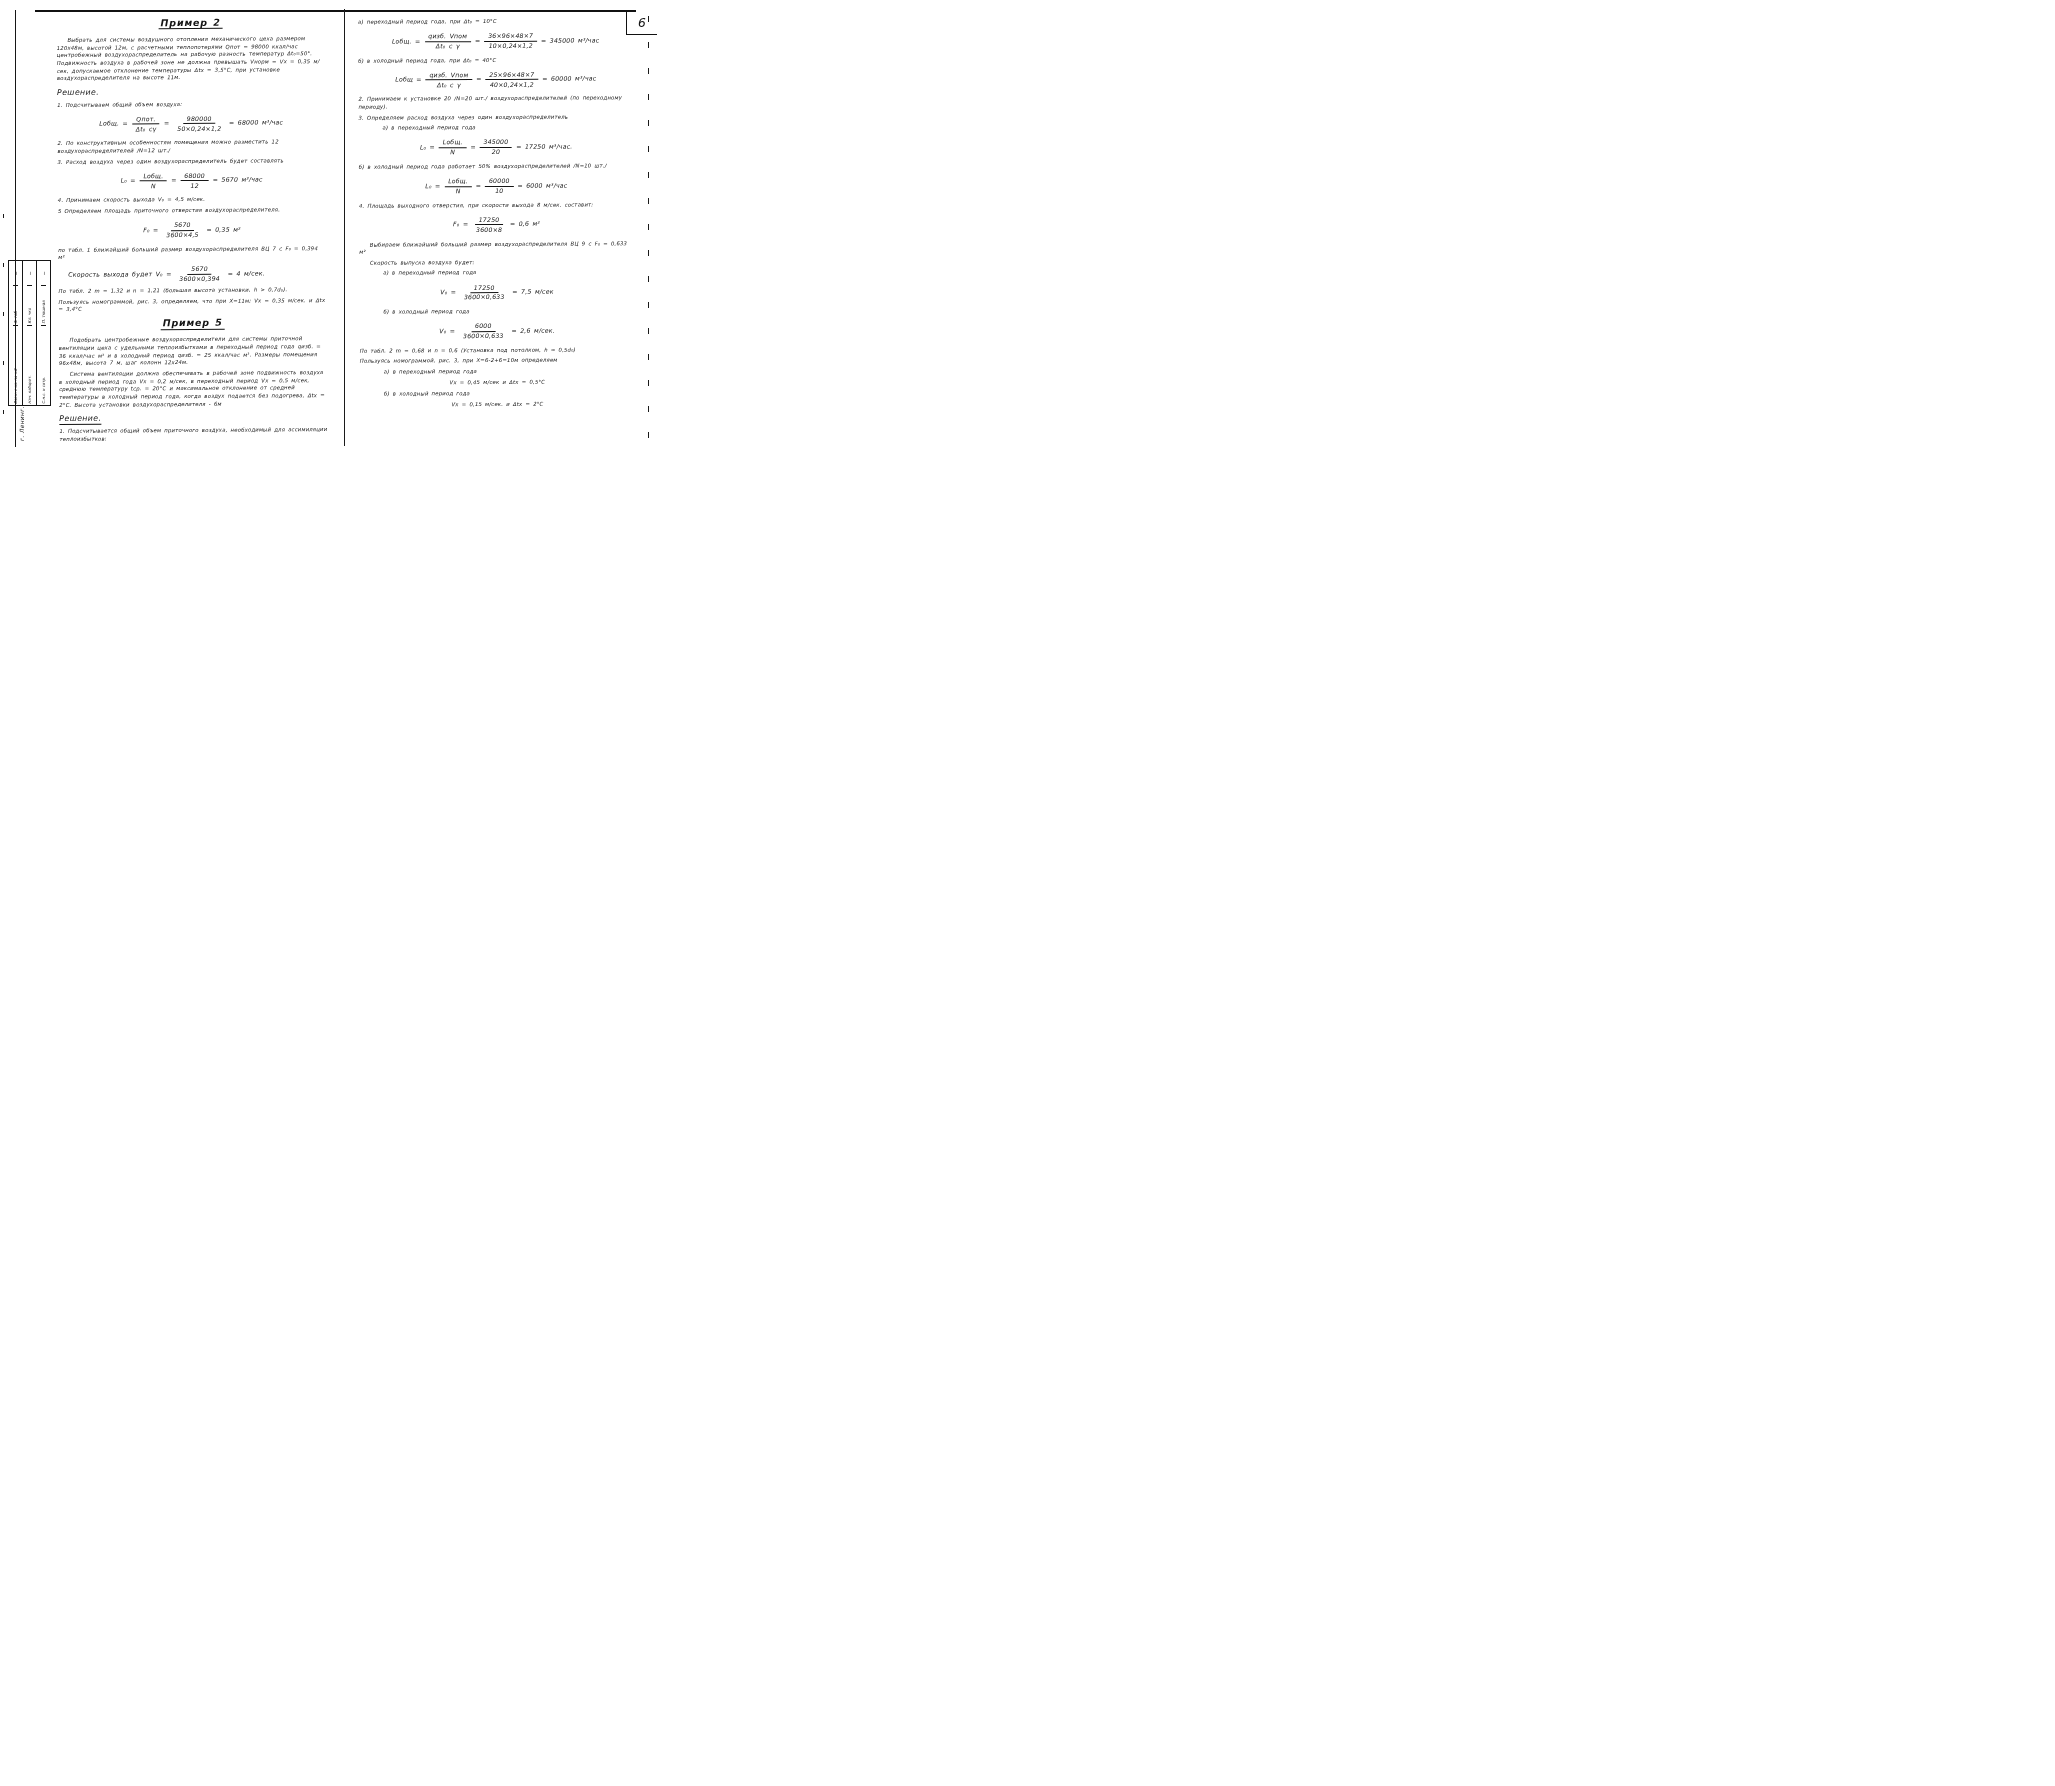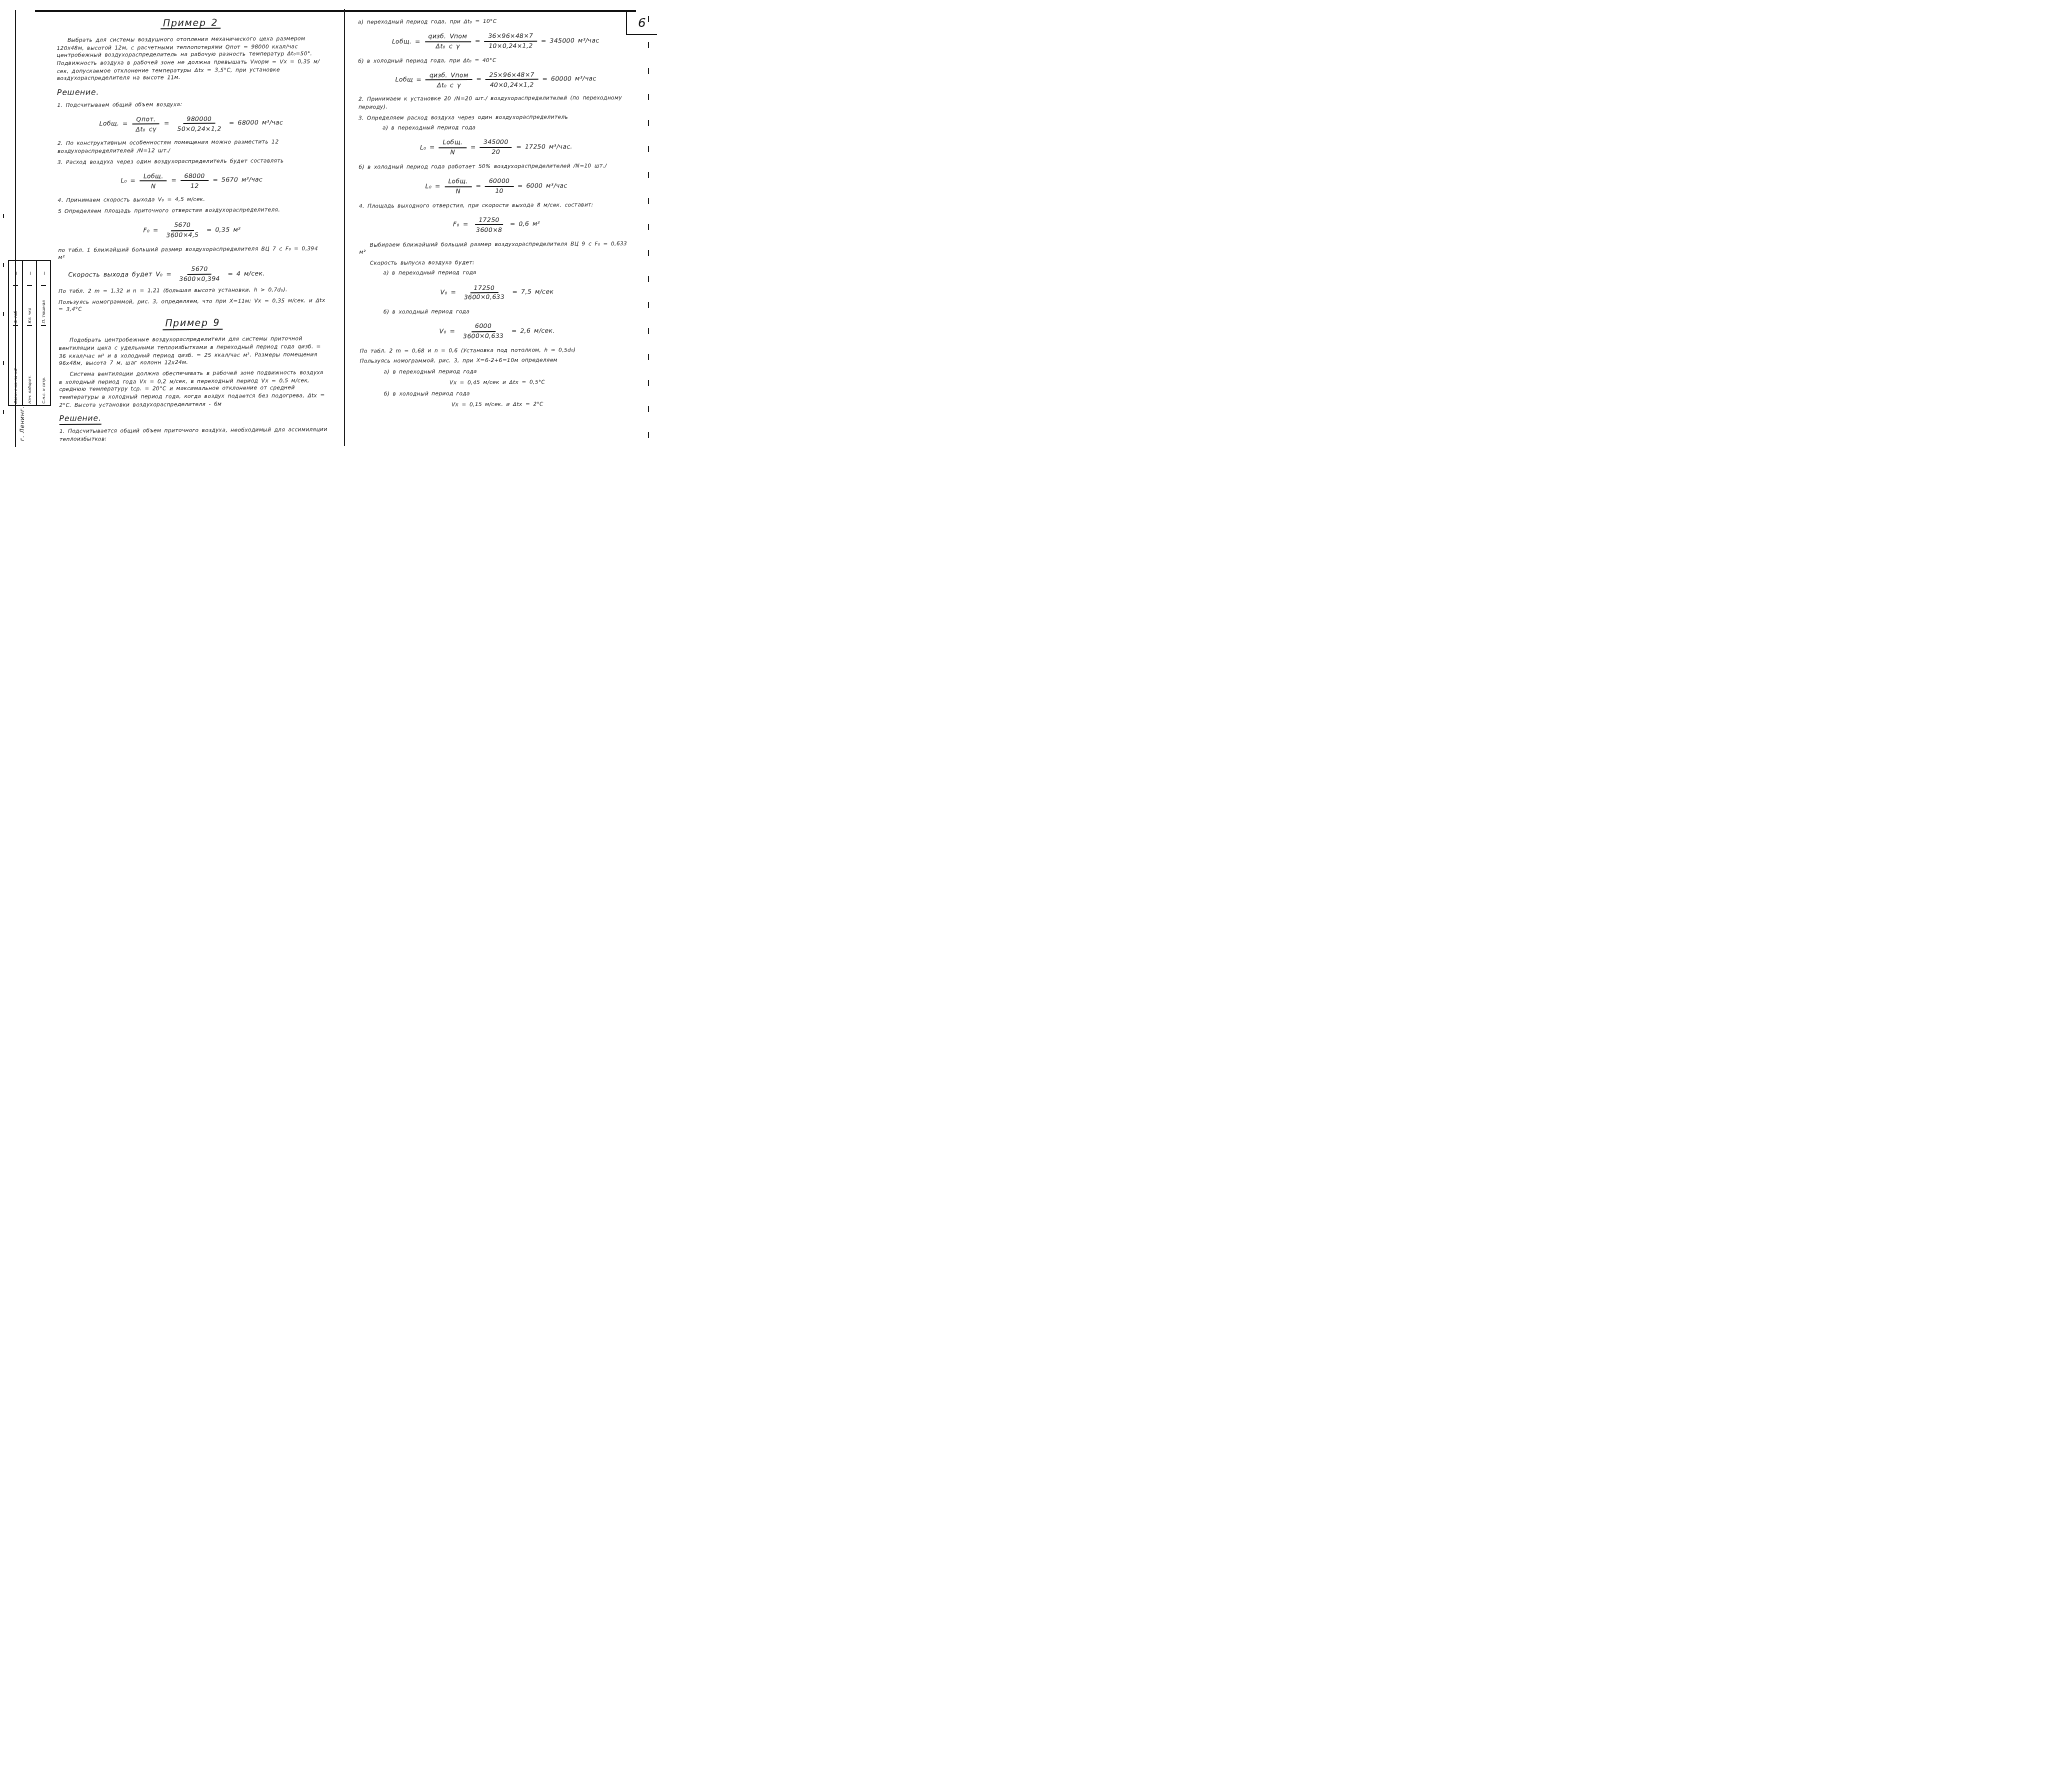--- a/index.html
+++ b/index.html
@@ -21,21 +21,21 @@
     align-items:center;justify-content:center;}
   .pnum-box span{font-style:italic;font-size:12.3px;}
 
   
   .col{position:absolute;font-style:italic;font-size:5.3px;line-height:1.45;
     letter-spacing:0.2px;word-spacing:1.2px;}
   .col-left{left:58px;top:13px;width:268px;transform:rotate(-.4deg);}
   .col-right{left:359px;top:15px;width:275px;transform:rotate(-.3deg);}
 
   .h{text-align:center;margin:2.5px 0 6.6px;font-size:9.5px;letter-spacing:0.8px;}
-  .h span{border-bottom:1.2px solid #111;padding:0 2.5px 0.8px;}
+  .h span{border-bottom:1.2px solid #111;padding:0 2.5px 0.8px;font-weight:bold;}
   .sol{font-size:7.8px;margin:4.1px 0 3.3px;letter-spacing:0.4px;}
   .sol.u span{border-bottom:1.2px solid #111;padding-bottom:0.8px;}
   .para{margin:2.9px 0;text-indent:10.7px;}
   .item{margin:2.9px 0;}
   .label{margin:2.9px 0;padding-left:24px;}
   .cline{margin:3.3px 0;text-align:center;}
   .formula{display:flex;justify-content:center;align-items:center;gap:4.1px;
     margin:6.6px 0;font-size:6.2px;}
   .formula.left{justify-content:flex-start;padding-left:10px;margin:4.1px 0;}
   .frac{display:inline-flex;flex-direction:column;align-items:center;line-height:1.3;}
@@ -118,21 +118,21 @@
       <div class="formula left">
         <span>Скорость выхода будет V₀ =</span>
         <span class="frac">
           <span class="fn">5670</span>
           <span class="fd">3600×0,394</span>
         </span>
         <span>= 4 м/сек.</span>
       </div>
       <p class="item"><span>По табл. 2    m = 1,32  и  n = 1,21 (большая высота установки, h &gt; 0,7d₀).</span></p>
       <p class="item"><span>Пользуясь номограммой, рис. 3, определяем, что при Х=11м;   Vх = 0,35 м/сек. и Δtх = 3,4°С</span></p>
-      <div class="h"><span>Пример 9</span></div>
+      <div class="h"><span>Пример 5</span></div>
       <p class="para"><span>Подобрать центробежные воздухораспределители для системы приточной вентиляции цеха с удельными теплоизбытками в переходный период года qизб. = 36 ккал/час м³ и в холодный период qизб. = 25 ккал/час м³. Размеры помещения 96х48м, высота 7 м, шаг колонн 12х24м.</span></p>
       <p class="para"><span>Система вентиляции должна обеспечивать в рабочей зоне подвижность воздуха в холодный период года Vх = 0,2 м/сек, в переходный период Vх = 0,5 м/сек, среднюю температуру tср. = 20°С и максимальное отклонение от средней температуры в холодный период года, когда воздух подается без подогрева, Δtх = 2°С. Высота установки воздухораспределителя - 6м</span></p>
       <div class="sol u"><span>Решение.</span></div>
       <p class="item"><span>1. Подсчитывается общий объем приточного воздуха, необходимый для ассимиляции теплоизбытков:</span></p>
     </div>
   <div class="col col-right">
       <p class="item"><span>а) переходный период года, при Δt₀ = 10°С</span></p>
       <div class="formula">
         <span>Lобщ. =</span>
         <span class="frac">

